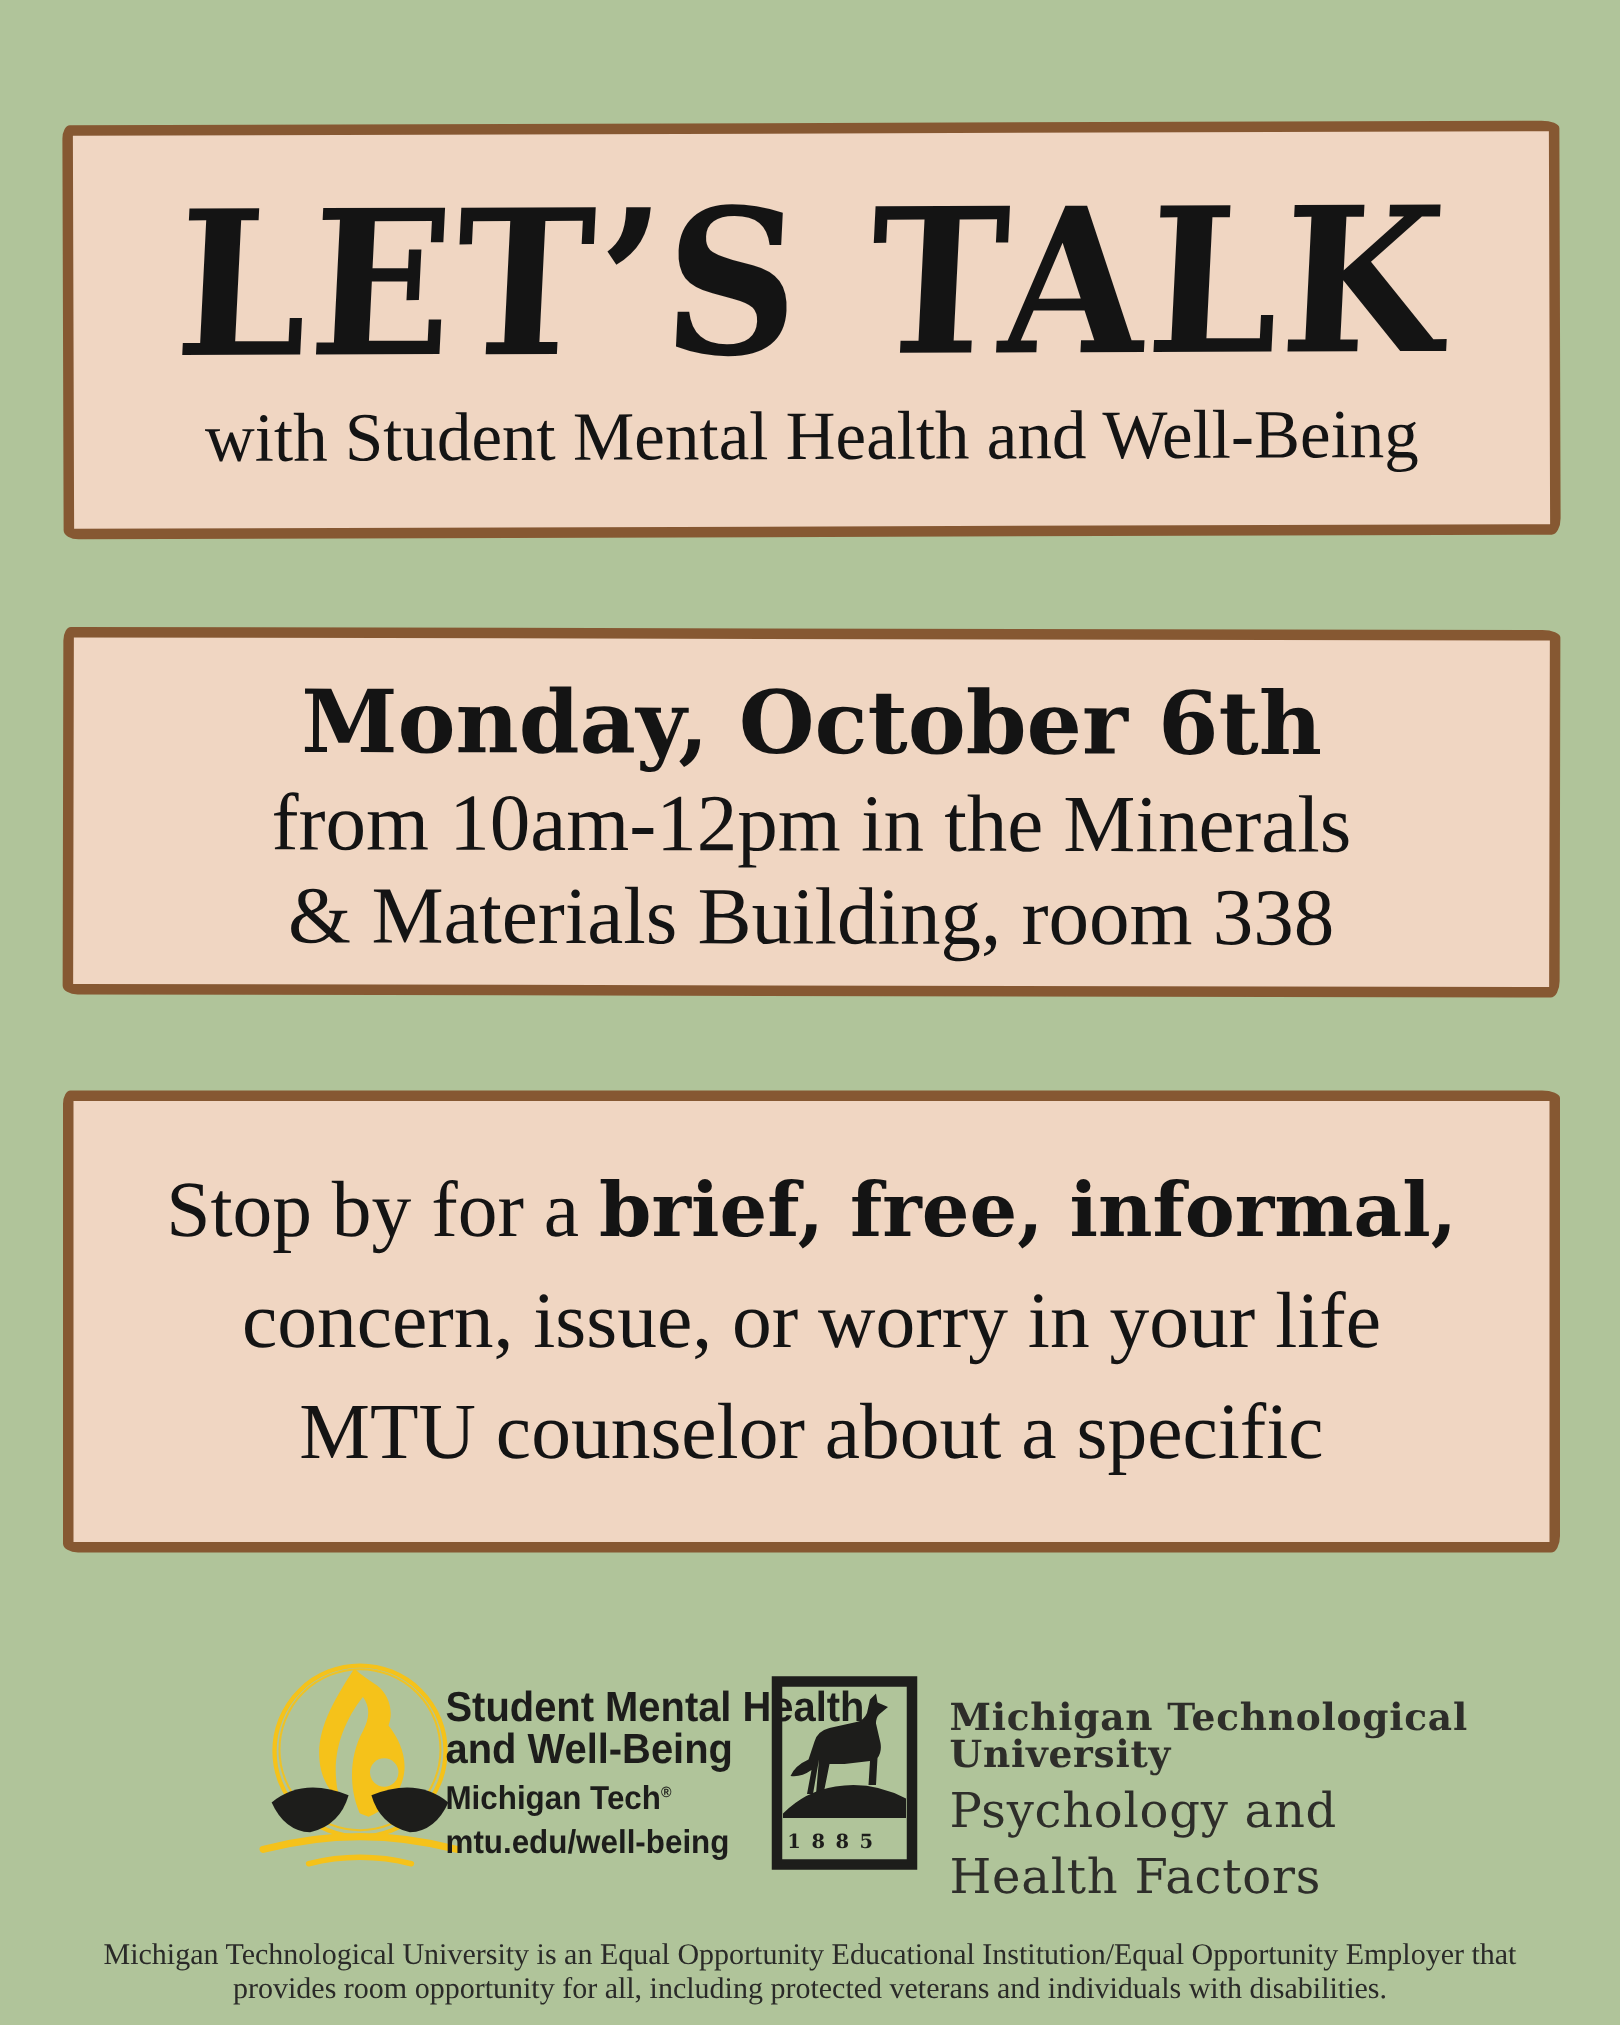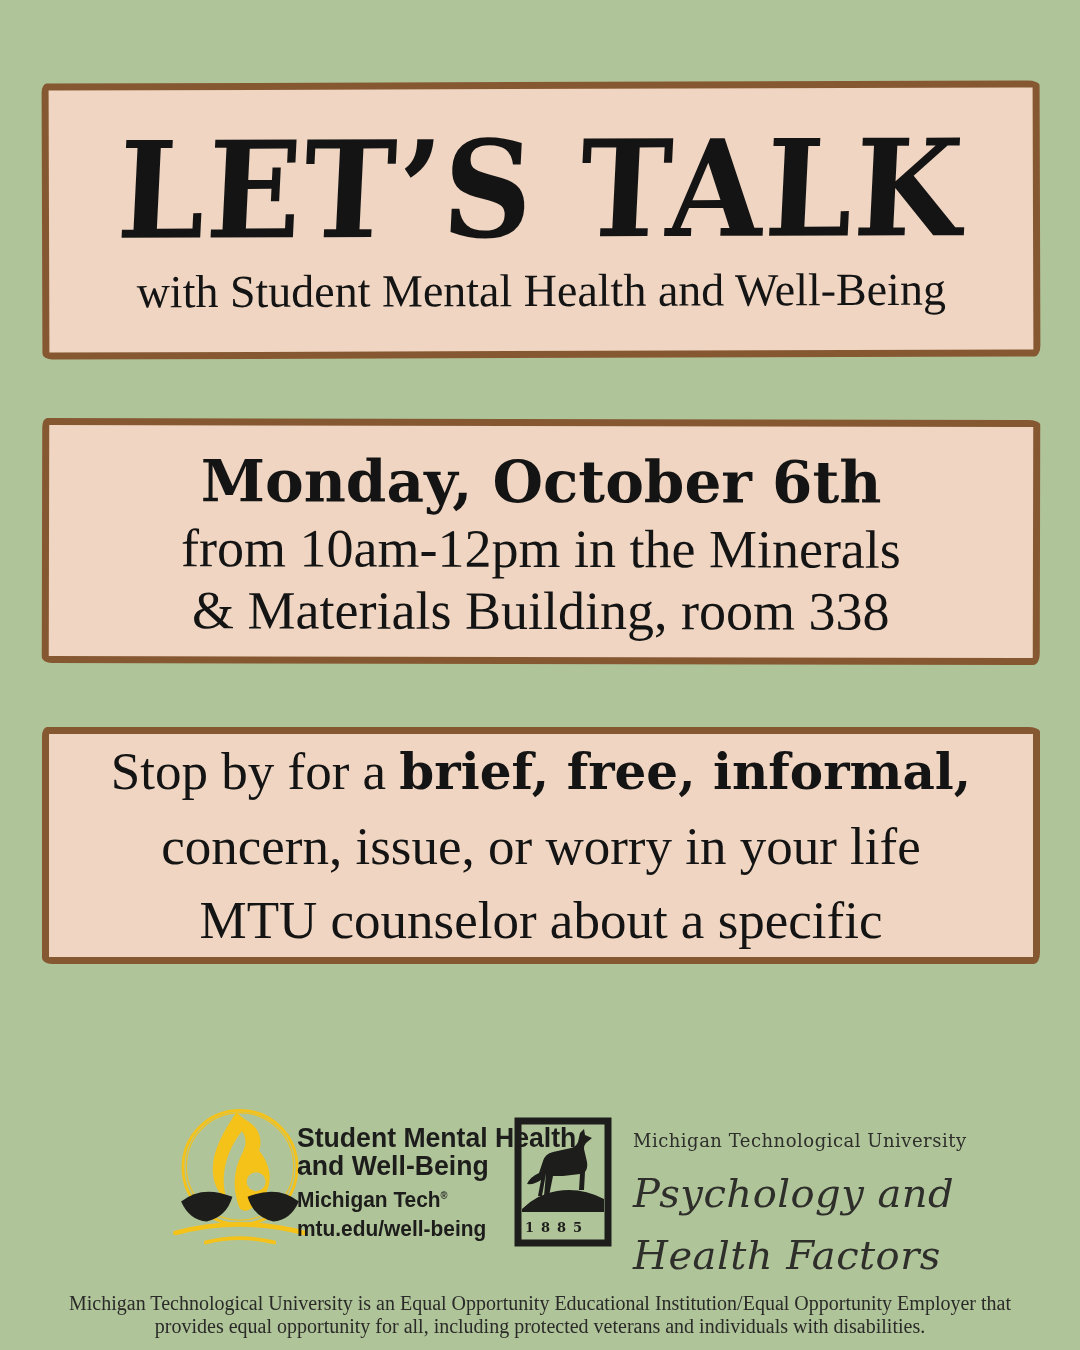--- a/index.html
+++ b/index.html
@@ -47,21 +47,21 @@
     line-height:1.05;
   }
   #panel-when{top:419px;height:245px;transform:rotate(0.12deg);padding-top:4px;}
   #panel-when h2{
     font-family:"DejaVu Serif",serif;
     font-weight:bold;
     font-size:58px;
     line-height:1.28;
   }
   .when-line{font-size:54px;line-height:1.14;}
-  #panel-desc{top:727px;height:237px;text-align:center;}
+  #panel-desc{top:727px;height:308px;text-align:center;}
   .desc-line{font-size:53px;line-height:74px;white-space:pre-wrap;}
   .desc-line b{font-family:"DejaVu Serif",serif;font-weight:bold;font-size:50px;}
 
   
   #smhwb-logo{position:absolute;left:164px;top:1096px;width:152px;height:158px;}
   #smhwb-text{
     position:absolute;left:297px;top:1124px;
     font-family:"Liberation Sans","DejaVu Sans",sans-serif;
     color:var(--logo-ink);
     transform:scaleX(.95);transform-origin:left top;
@@ -70,22 +70,22 @@
   .smhwb-big{font-weight:bold;font-size:28px;line-height:28px;}
   .smhwb-small{font-weight:bold;font-size:22px;line-height:26px;margin-top:3px;}
   .smhwb-small sup{font-size:10px;}
   #husky-logo{position:absolute;left:513px;top:1116px;width:100px;height:132px;}
   #mtu-text{
     position:absolute;left:633px;top:1132px;
     font-family:"DejaVu Serif",serif;
     color:#2e2e2a;
     line-height:1;
   }
-  #mtu-univ{font-weight:normal;font-size:18px;letter-spacing:.5px;}
-  .mtu-dept{font-size:40px;line-height:38px;margin-top:24px;letter-spacing:.5px;font-style:italic;}
+  #mtu-univ{font-weight:bold;font-size:25px;letter-spacing:.5px;}
+  .mtu-dept{font-size:32px;line-height:38px;margin-top:6px;letter-spacing:.5px;}
 
   #footer{
     position:absolute;left:40px;top:1292px;width:1000px;
     text-align:center;
     font-size:20px;line-height:23px;
     color:#2a2a28;
   }
 </style>
 </head>
 <body>
@@ -136,15 +136,15 @@
     <path fill="var(--logo-ink)" d="M9 96 L9 93 Q24 78 44 75 Q68 71 91 83 L91 96 Z"></path>
     <text x="44" y="116" text-anchor="middle" font-family="DejaVu Serif, serif" font-weight="bold" font-size="13" letter-spacing="7" fill="var(--logo-ink)">1885</text>
   </svg>
 
   <div id="mtu-text">
     <div id="mtu-univ">Michigan Technological University</div>
     <div class="mtu-dept">Psychology and</div>
     <div class="mtu-dept">Health Factors</div>
   </div>
 
-  <footer id="footer">Michigan Technological University is an Equal Opportunity Educational Institution/Equal Opportunity Employer that provides equal opportunity for all, including protected veterans and individuals with disabilities.</footer>
+  <footer id="footer">Michigan Technological University is an Equal Opportunity Educational Institution/Equal Opportunity Employer that provides room opportunity for all, including protected veterans and individuals with disabilities.</footer>
 
 </div>
 
 </body></html>

